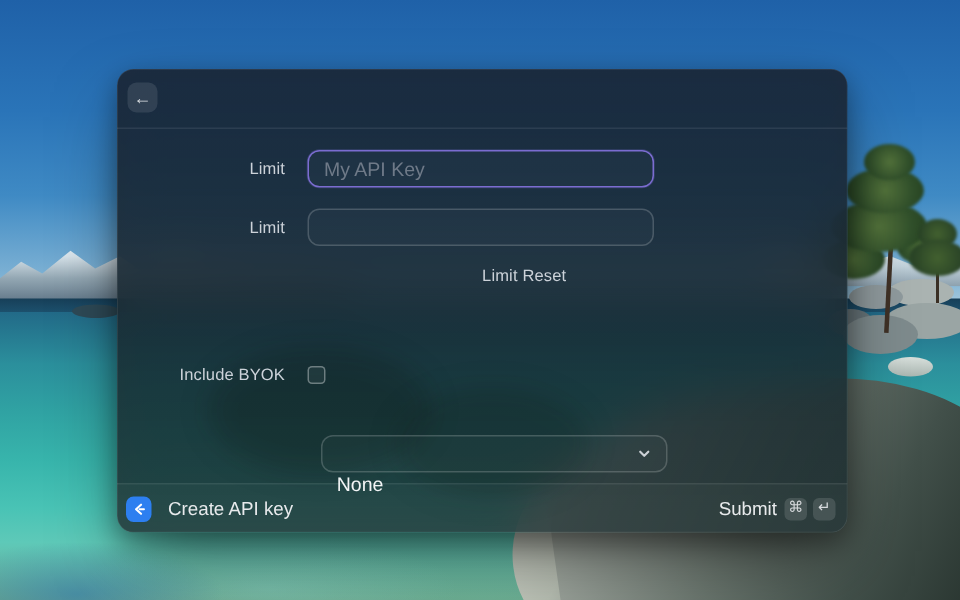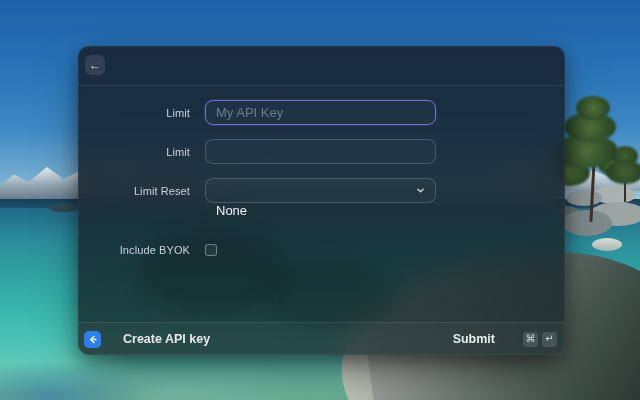--- a/index.html
+++ b/index.html
@@ -97,21 +97,21 @@
   .back-btn{
     position:absolute;left:7px;top:9px;width:20px;height:20px;border-radius:6px;
     background:rgba(255,255,255,0.10);
     display:flex;align-items:center;justify-content:center;
     color:#d9dde1;font-size:12px;line-height:1;cursor:pointer;
   }
   .form{position:absolute;left:0;top:39px;right:0;bottom:33px;}
   .row{position:absolute;left:0;right:0;height:25px;display:flex;align-items:center;}
   .row-name{top:15px;}
   .row-limit{top:54px;}
-  .row-reset{top:93px;}
+  .row-reset{top:93px;flex-direction:column;}
   .row-exp{top:131px;}
   .row-byok{top:158px;height:13px;align-items:center;}
   .flabel{
     width:112px;text-align:right;flex:0 0 112px;
     font-size:11px;font-weight:500;color:#ccd2d9;letter-spacing:0.1px;
   }
   .control{margin-left:15px;width:231px;height:25px;box-sizing:border-box;position:relative;}
   .txt-input{
     width:100%;height:100%;box-sizing:border-box;border-radius:8px;
     background:rgba(255,255,255,0.02);
@@ -138,24 +138,24 @@
   .dlg-footer{
     position:absolute;left:0;right:0;bottom:0;height:33px;
     border-top:1px solid rgba(255,255,255,0.08);
     background:rgba(255,255,255,0.025);
     display:flex;align-items:center;padding:0 8px 0 6px;box-sizing:border-box;
   }
   .ext-icon{
     width:17px;height:17px;border-radius:5px;flex:0 0 17px;
     display:flex;align-items:center;justify-content:center;
   }
-  .cmd-title{margin-left:22px;font-size:12.5px;font-weight:700;color:#e8eaec;}
+  .cmd-title{margin-left:11px;font-size:12.5px;font-weight:400;color:#e8eaec;}
   .spacer{flex:1;}
   .submit-action{display:flex;align-items:center;cursor:pointer;}
-  .submit-label{font-size:12.5px;font-weight:700;color:#e8eaec;margin-right:24px;}
+  .submit-label{font-size:12.5px;font-weight:400;color:#e8eaec;margin-right:1px;}
   .keycap{
     width:15px;height:15px;border-radius:4px;margin-left:4px;
     background:rgba(255,255,255,0.13);
     display:flex;align-items:center;justify-content:center;
     font-size:10px;color:#d6d9dc;line-height:1;
     font-family:"DejaVu Sans","Liberation Sans",sans-serif;
   }
 </style>
 </head>
 <body>

